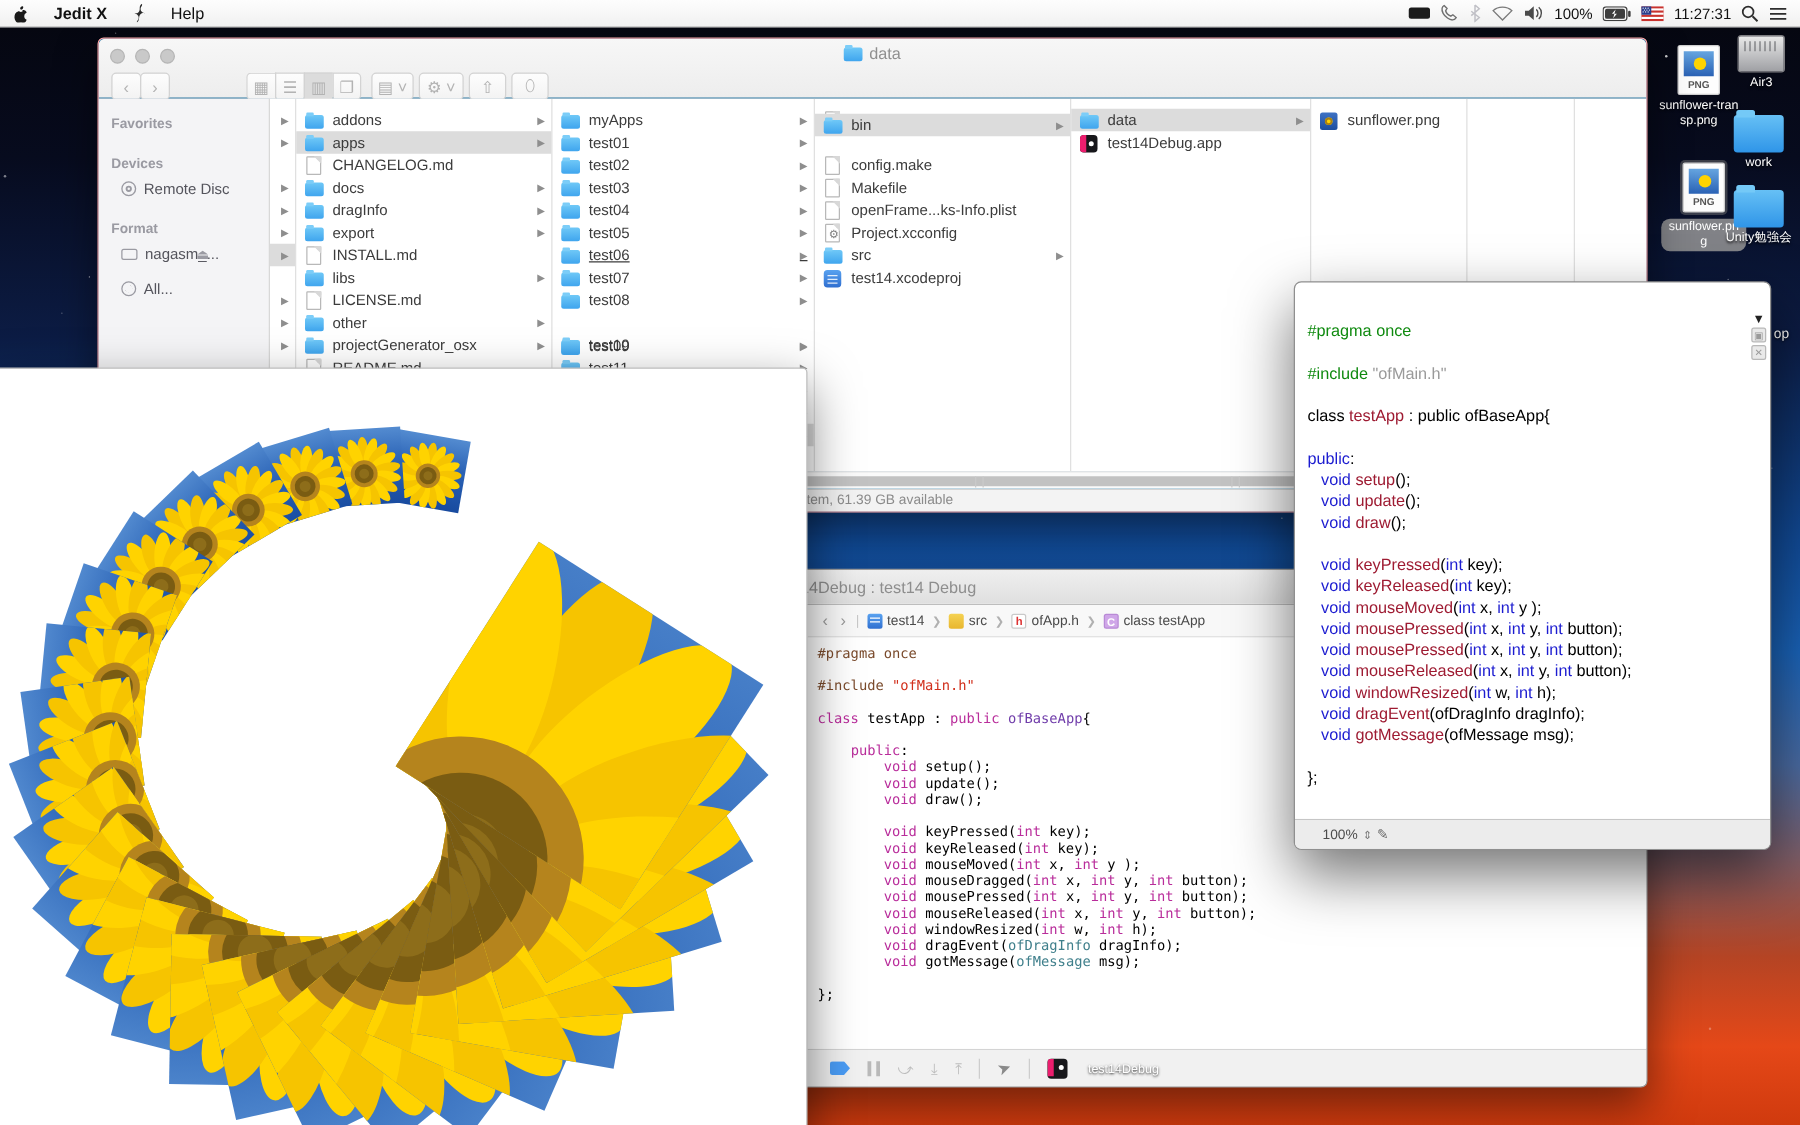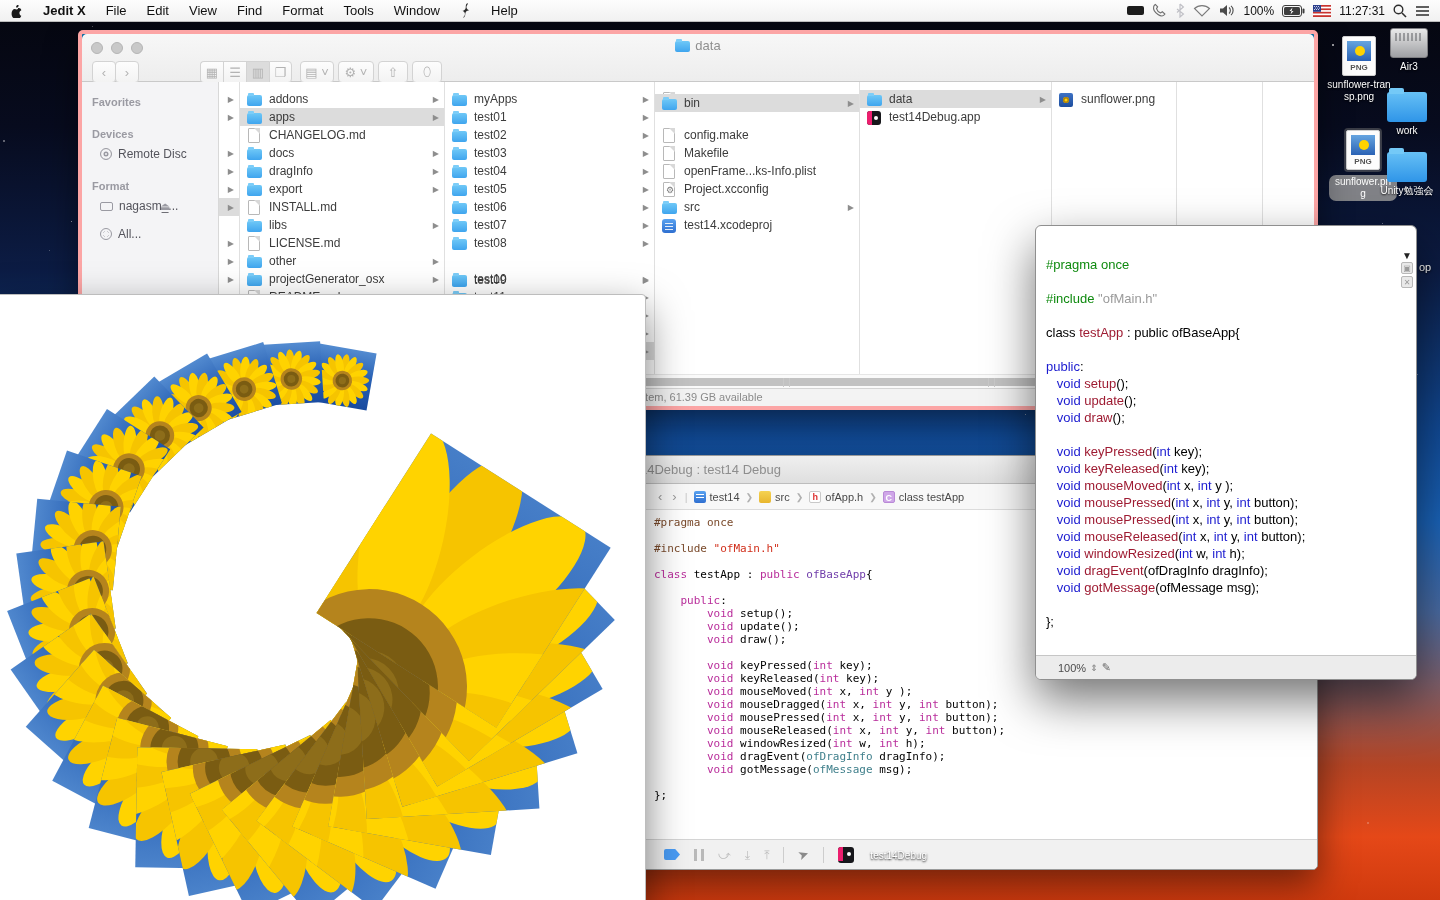--- a/index.html
+++ b/index.html
@@ -21,21 +21,21 @@
   .mb-right { margin-left:auto; display:flex; align-items:center; gap:8px; padding-right:10px; }
   .mb-right .mi { display:flex; align-items:center; }
   .mb-clock { font-size:12px; }
   .mb-pct { font-size:12px; }
 
   
   .window { position:absolute; border-radius:5px; }
 
   
   .finder { left:78px; top:30px; width:1240px; height:380px; z-index:10;
-    background:#0369a1; border:4px solid #fca5a5; box-shadow:0 12px 34px rgba(0,0,0,.45); }
+    background:#0369a1; border:1px solid #fca5a5; box-shadow:0 12px 34px rgba(0,0,0,.45); }
   .f-toolbar { position:absolute; left:0; top:0; width:100%; height:48px;
     background:linear-gradient(#f7f7f7,#ededed); border-bottom:1px solid #c9c9c9; border-radius:5px 5px 0 0; }
   .tl { position:absolute; top:8px; width:12px; height:12px; border-radius:50%; background:#c9c9c9; border:1px solid #b5b5b5; }
   .f-title { position:absolute; top:4px; left:0; width:100%; text-align:center; font-size:13px; color:#8f8f8f; }
   .f-title .icon-folder { display:inline-block; vertical-align:-2px; margin-right:5px; }
   .btn { position:absolute; top:27px; height:22px; border:1px solid #d3d3d3; background:linear-gradient(#fdfdfd,#f3f3f3);
     border-radius:4px; color:#b3b3b3; font-size:13px; display:flex; align-items:center; justify-content:center; }
   .seg { border-radius:0; border-right:none; }
   .seg-first { border-radius:4px 0 0 4px; }
   .seg-last  { border-radius:0 4px 4px 0; border-right:1px solid #d3d3d3; }
@@ -279,29 +279,20 @@
   </div>
 
 <div class="menubar">
   <div class="mb-left">
     <span class="mb-item">
       <svg class="mbi" width="13" height="15" viewBox="0 0 14 16">
           <path fill="#1a1a1a" d="M9.2 2.4c.3 1-.4 2.1-1.3 2.5-.8.4-1.5-.4-1.2-1.4.3-1 1.6-1.8 2.5-1.1zM8.6 5.5c1.6-.5 3.2.4 3.6 2.1-.1 0-2.1.8-2.1 3 0 2.3 2 3 2.1 3.1-.5 1.5-1.7 3-3 3-.8 0-1.1-.5-2.1-.5s-1.3.5-2.1.5c-1.3 0-2.9-2.1-3.2-4.2-.4-2.3.5-5.6 3-6 .9-.1 1.7.5 2.2.5.5.1 1-.4 1.6-.5z"></path>
         </svg>
     </span>
     <span class="mb-item mb-app">Jedit X</span>
-    <span id="mb-menus" style="display:flex">
-        <span class="mb-item">File</span>
-        <span class="mb-item">Edit</span>
-        <span class="mb-item">View</span>
-        <span class="mb-item">Find</span>
-        <span class="mb-item">Format</span>
-        <span class="mb-item">Tools</span>
-        <span class="mb-item">Window</span>
-      </span>
     <span class="mb-item">
       <svg class="mbi" width="11" height="15" viewBox="0 0 11 15">
           <path d="M7.5 0C4.5 2 6.8 4.5 5 6.5 3.4 8.3 1.5 7.5 1.5 7.5s3 .8 3.4 3C5.3 13 3 13.6 3.6 15c2.6-2.2 1-4.6 2.6-6.4C7.8 6.8 9.8 7.6 9.8 7.6s-3.1-1-3.3-3.1C6.3 2.3 8.4 1.5 7.5 0z" fill="#2b2b2b"></path>
         </svg>
     </span>
     <span class="mb-item">Help</span>
   </div>
   <div class="mb-right">
     <span class="mi">
         <span style="width:17px;height:9px;background:#1c1c1c;border-radius:2px;display:block"></span>
@@ -571,21 +562,21 @@
           <span class="nm">test04</span>
           <span class="arr">▶</span>
         </div>
         <div class="f-row" style="top: 98px;">
           <span class="ric">
             <span class="icon-folder" style="display: block;"></span>
           </span>
           <span class="nm">test05</span>
           <span class="arr">▶</span>
         </div>
-        <div class="f-row" style="top: 116px;">
+        <div class="f-row" style="top: 116px; text-decoration: underline;">
           <span class="ric">
             <span class="icon-folder" style="display: block;"></span>
           </span>
           <span class="nm">test06</span>
           <span class="arr">▶</span>
         </div>
         <div class="f-row" style="top: 134px;">
           <span class="ric">
             <span class="icon-folder" style="display: block;"></span>
           </span>

